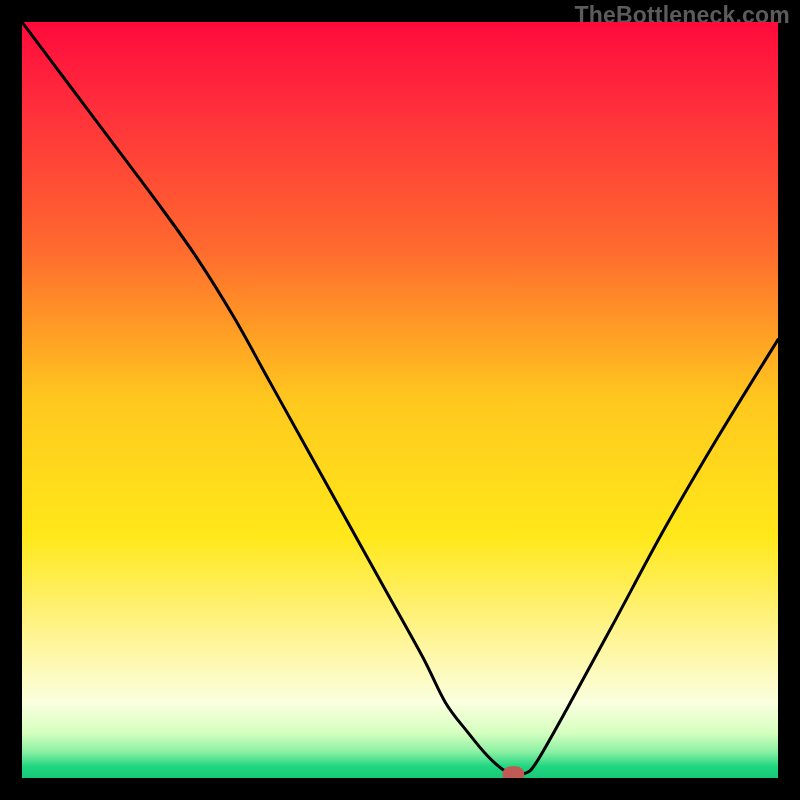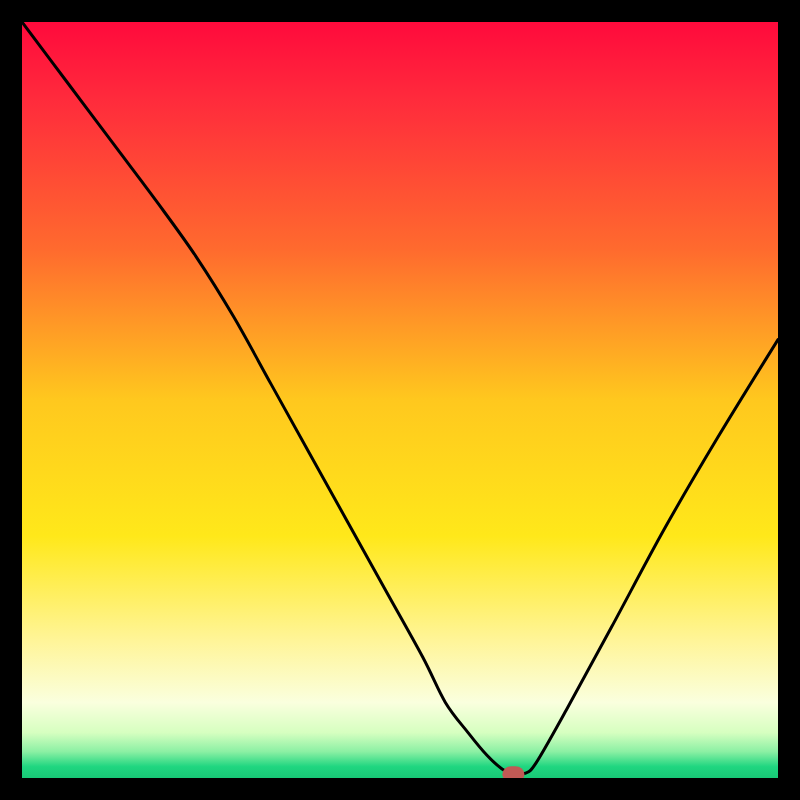--- a/index.html
+++ b/index.html
@@ -32,20 +32,21 @@
     font-size: 23px;
     font-weight: 600;
     letter-spacing: 0.2px;
   }
   svg { display: block; }
 </style>
 </head>
 <body>
 
 <div class="outer">
+  <div class="watermark">TheBottleneck.com</div>
 
   <div class="plot">
     <svg id="svg" width="756" height="756" viewBox="0 0 756 756">
       <defs>
         <linearGradient id="bg-grad" x1="0" y1="0" x2="0" y2="1">
             <stop offset="0%" stop-color="#ff0a3c"></stop>
             <stop offset="10%" stop-color="#ff2a3c"></stop>
             <stop offset="30%" stop-color="#ff6a2e"></stop>
             <stop offset="50%" stop-color="#ffc81e"></stop>
             <stop offset="68%" stop-color="#ffe81a"></stop>

